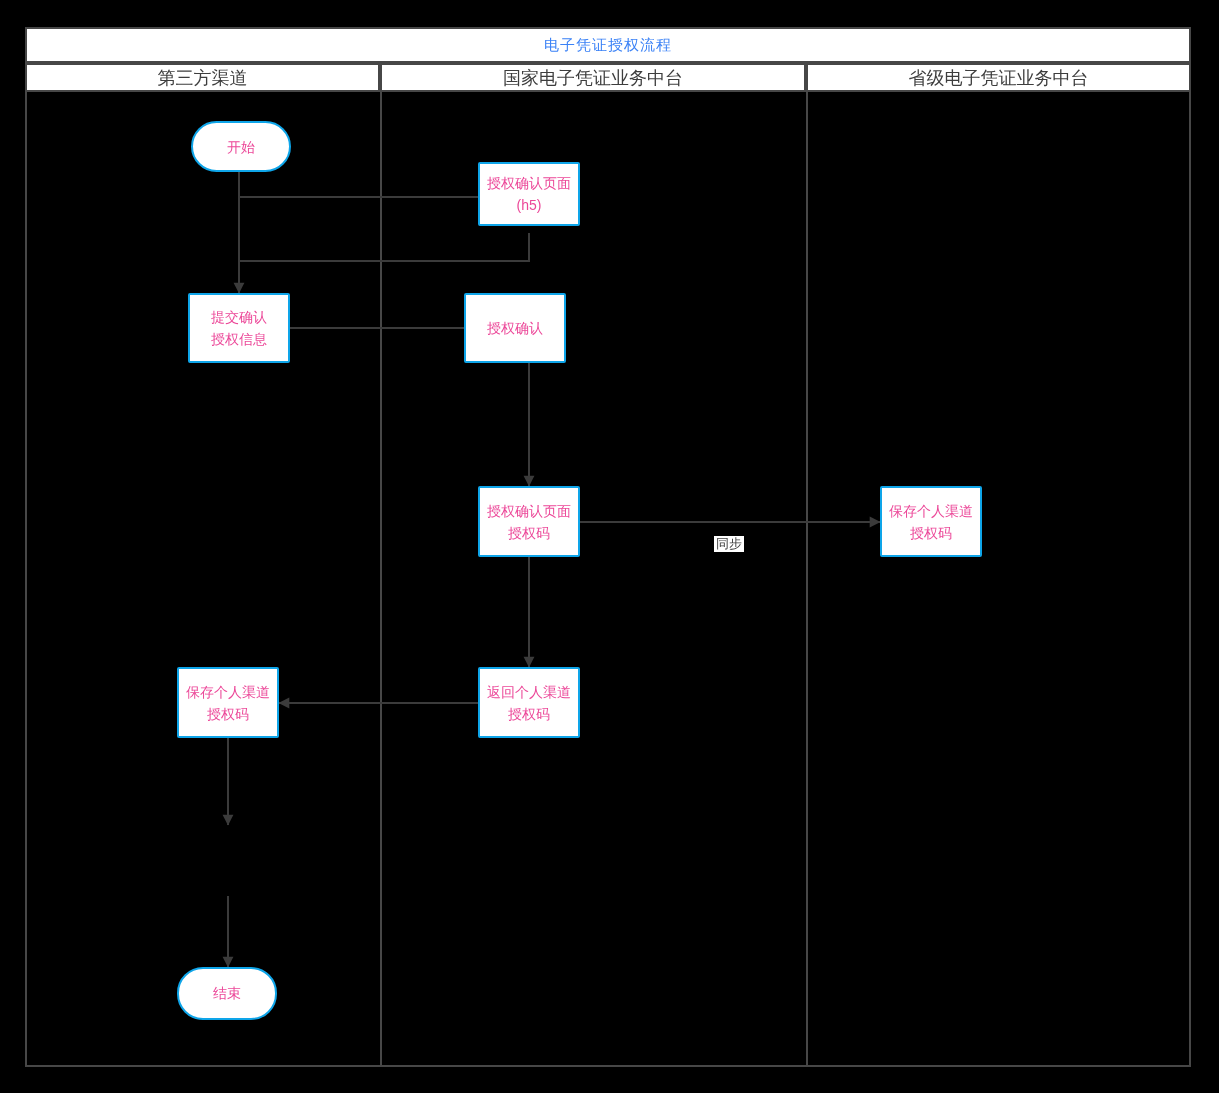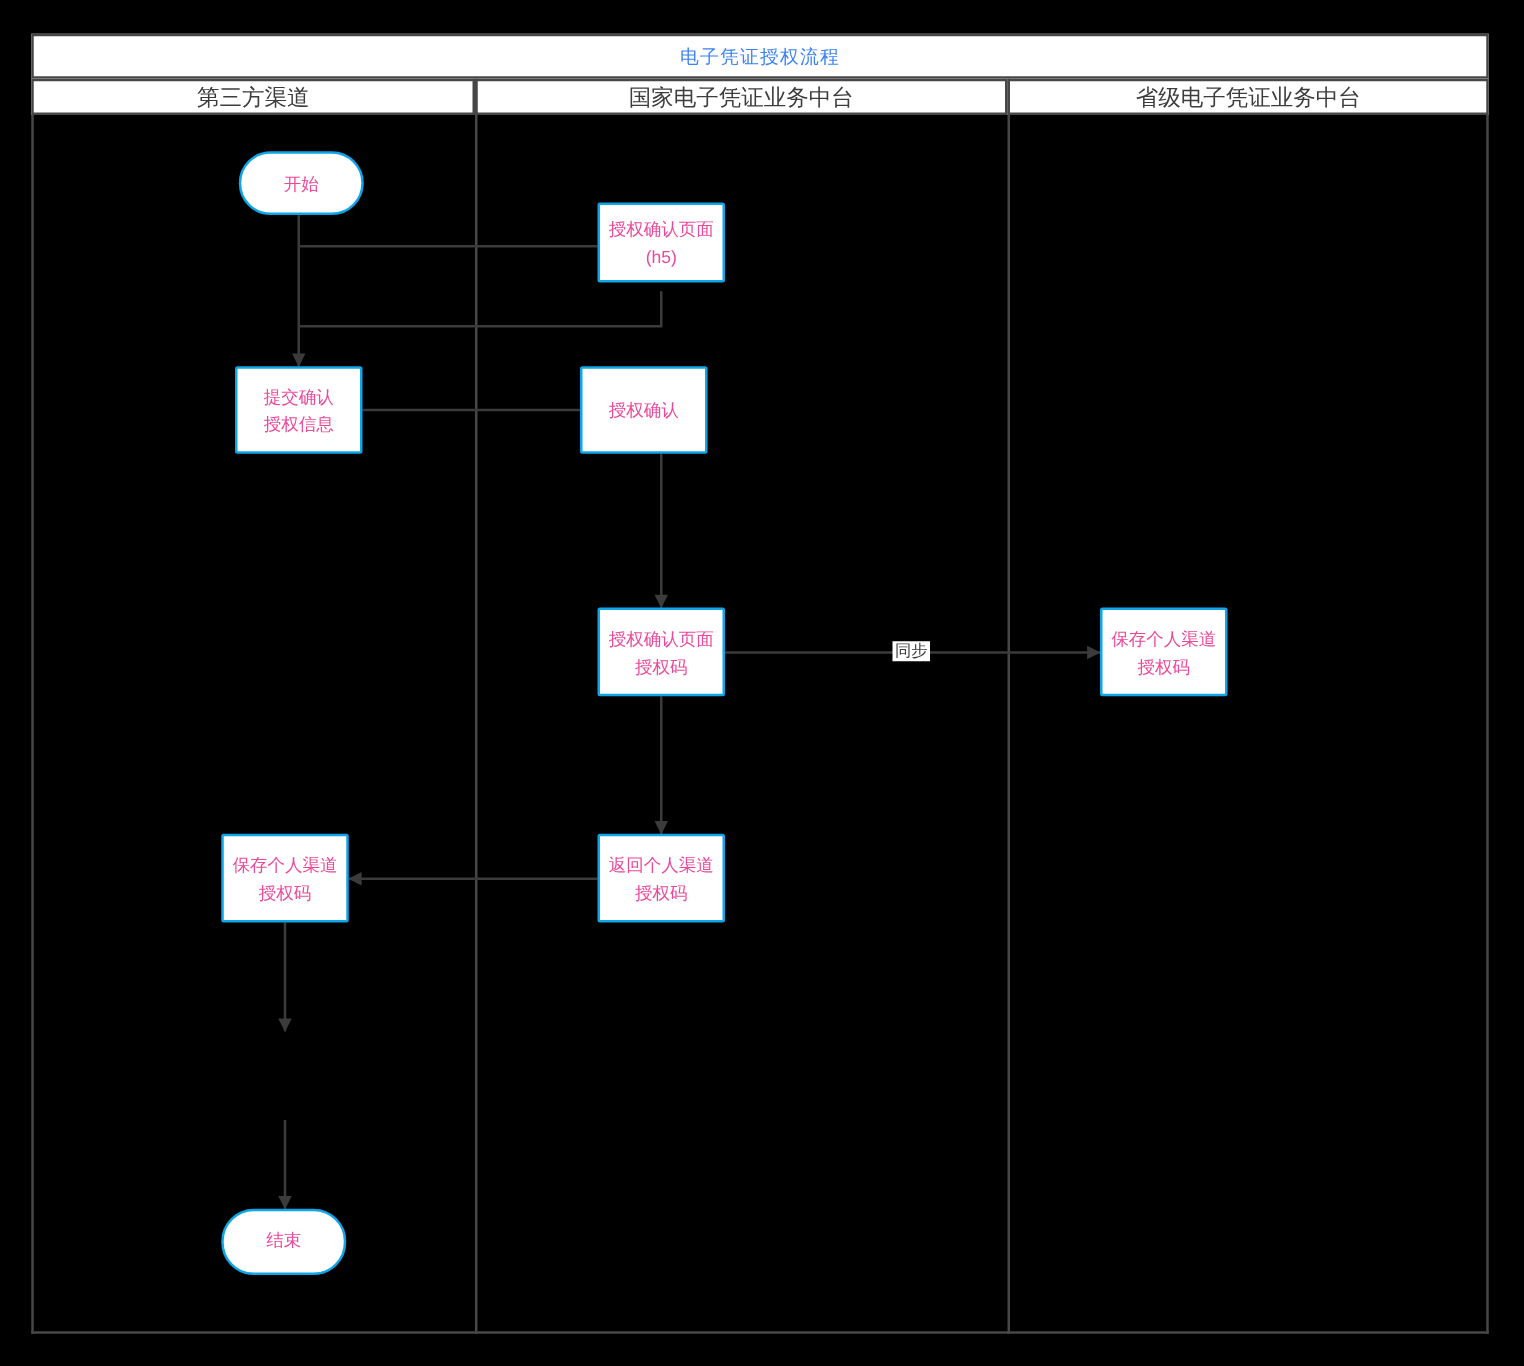--- a/index.html
+++ b/index.html
@@ -92,21 +92,21 @@
   .node.n-confirm    { left: 464px; top: 293px; width: 102px; height: 70px; }
   .node.n-generate   { left: 478px; top: 486px; width: 102px; height: 71px; }
   .node.n-save-prov  { left: 880px; top: 486px; width: 102px; height: 71px; }
   .node.n-return     { left: 478px; top: 667px; width: 102px; height: 71px; }
   .node.n-save-chan  { left: 177px; top: 667px; width: 102px; height: 71px; }
   .node.n-qr-page    { left: 178px; top: 825px; width: 100px; height: 71px; }
   .node.n-end        { left: 177px; top: 967px; width: 100px; height: 53px; font-family: Liberation Serif, serif; }
   
   .edge-label {
     position: absolute;
-    left: 714px; top: 513px;
+    left: 714px; top: 536px;
     background: #ffffff;
     color: #3d3d3d;
     font-size: 13px;
     line-height: 16px;
     padding: 0 2px;
   }
 </style>
 </head>
 <body>
 

